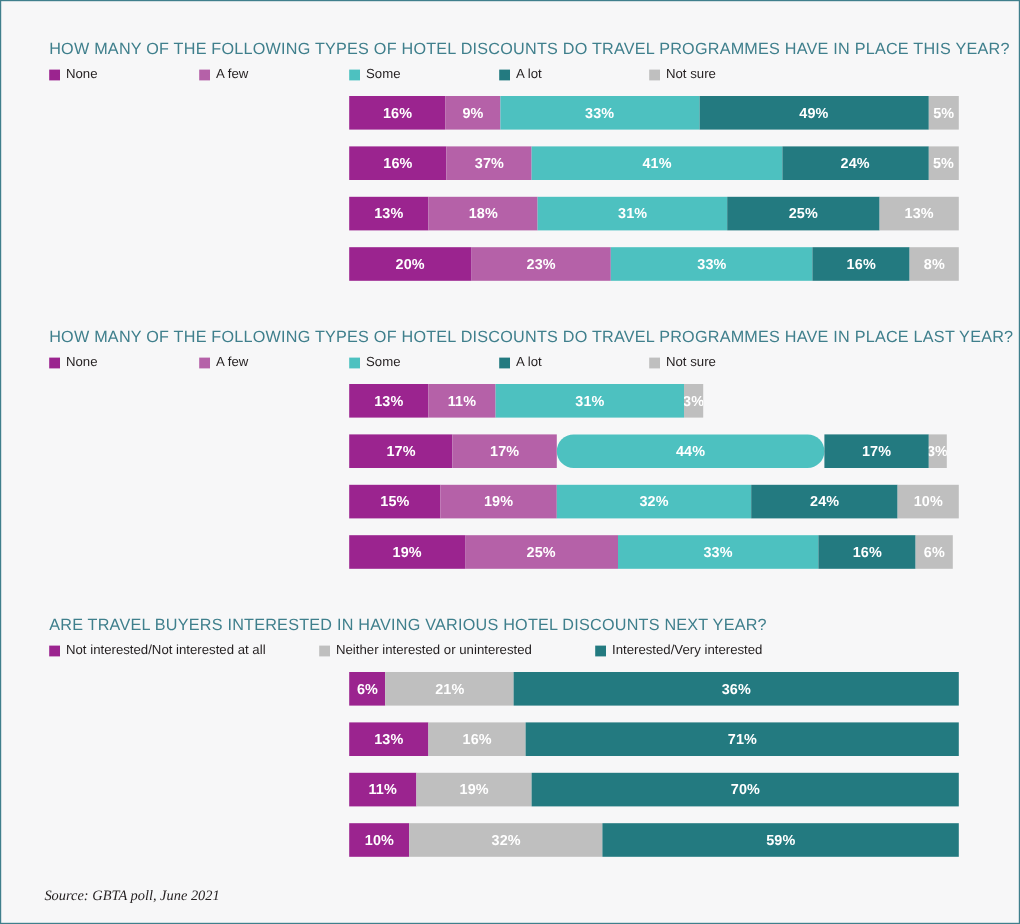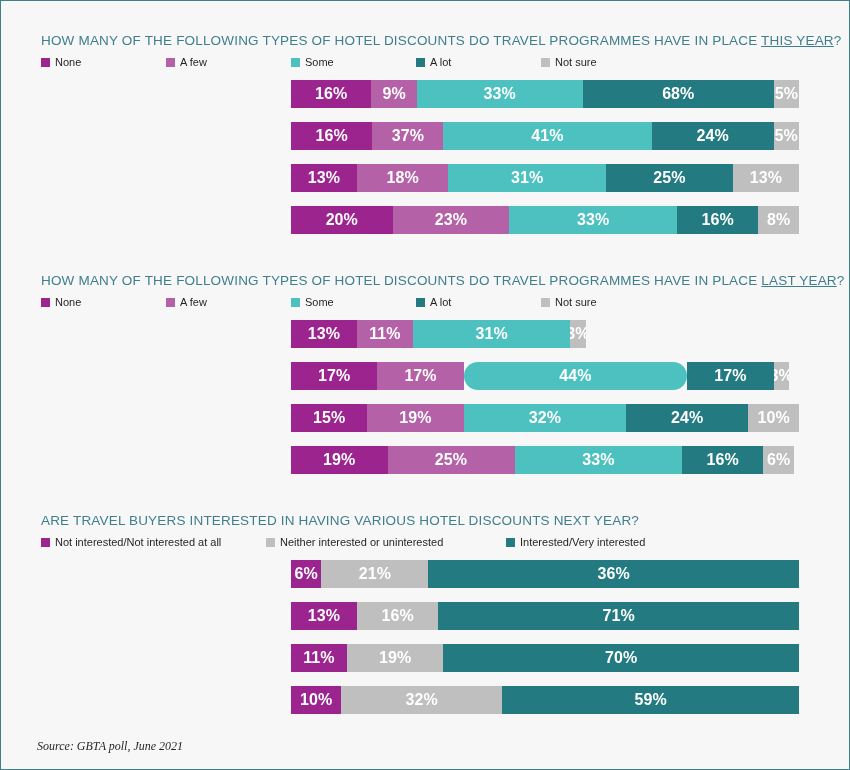--- a/index.html
+++ b/index.html
@@ -37,21 +37,20 @@
     position: absolute;
     left: 40px;
     top: 0;
     font-size: 13.5px;
     letter-spacing: 0.18px;
     color: #3f7f8c;
     white-space: nowrap;
     font-weight: 400;
   }
   .sec-title .ul {
-    text-decoration: underline;
   }
 
   
   .legend {
     position: absolute;
     left: 40px;
     white-space: nowrap;
     height: 14px;
   }
   .legend-item {
@@ -91,21 +90,21 @@
   }
   .seg {
     height: 28px;
     display: flex;
     align-items: center;
     justify-content: center;
     overflow: hidden;
     box-sizing: border-box;
   }
   .seg span {
-    font-size: 16px;
+    font-size: 12px;
     font-weight: 700;
     color: #ffffff;
     white-space: nowrap;
     letter-spacing: 0.1px;
   }
 
   
   #source {
     position: absolute;
     left: 36px;
@@ -150,21 +149,21 @@
             <div class="seg" title="None: 16%" style="background: rgb(155, 36, 143); width: 16%;">
               <span>16%</span>
             </div>
             <div class="seg" title="A few: 9%" style="background: rgb(181, 97, 168); width: 9%;">
               <span>9%</span>
             </div>
             <div class="seg" title="Some: 33%" style="background: rgb(77, 193, 192); width: 33%;">
               <span>33%</span>
             </div>
             <div class="seg" title="A lot: 38%" style="background: rgb(35, 122, 128); width: 38%;">
-              <span>68%</span>
+              <span>49%</span>
             </div>
             <div class="seg" title="Not sure: 5%" style="background: rgb(191, 191, 191); width: 5%;">
               <span>5%</span>
             </div>
           </div>
         </div>
         <div class="row" style="top: 89px;">
           <div class="bar">
             <div class="seg" title="None: 16%" style="background: rgb(155, 36, 143); width: 16%;">
               <span>16%</span>
@@ -324,21 +323,21 @@
         <div class="sec-title"><span>ARE TRAVEL BUYERS INTERESTED IN HAVING VARIOUS HOTEL DISCOUNTS NEXT YEAR?</span></div>
         <div class="legend" style="top: 22px;">
           <div class="legend-item" style="left: 0px;">
             <span class="swatch" style="background: rgb(155, 36, 143);"></span>
             <span class="legend-label">Not interested/Not interested at all</span>
           </div>
           <div class="legend-item" style="left: 225px;">
             <span class="swatch" style="background: rgb(191, 191, 191);"></span>
             <span class="legend-label">Neither interested or uninterested</span>
           </div>
-          <div class="legend-item" style="left: 455px; margin-left: 10px;">
+          <div class="legend-item" style="left: 455px;">
             <span class="swatch" style="background: rgb(35, 122, 128);"></span>
             <span class="legend-label">Interested/Very interested</span>
           </div>
         </div>
         <div class="row" style="top: 47px;">
           <div class="bar">
             <div class="seg" title="Not interested/Not interested at all: 6%" style="background: rgb(155, 36, 143); width: 6%;">
               <span>6%</span>
             </div>
             <div class="seg" title="Neither interested or uninterested: 21%" style="background: rgb(191, 191, 191); width: 21%;">

